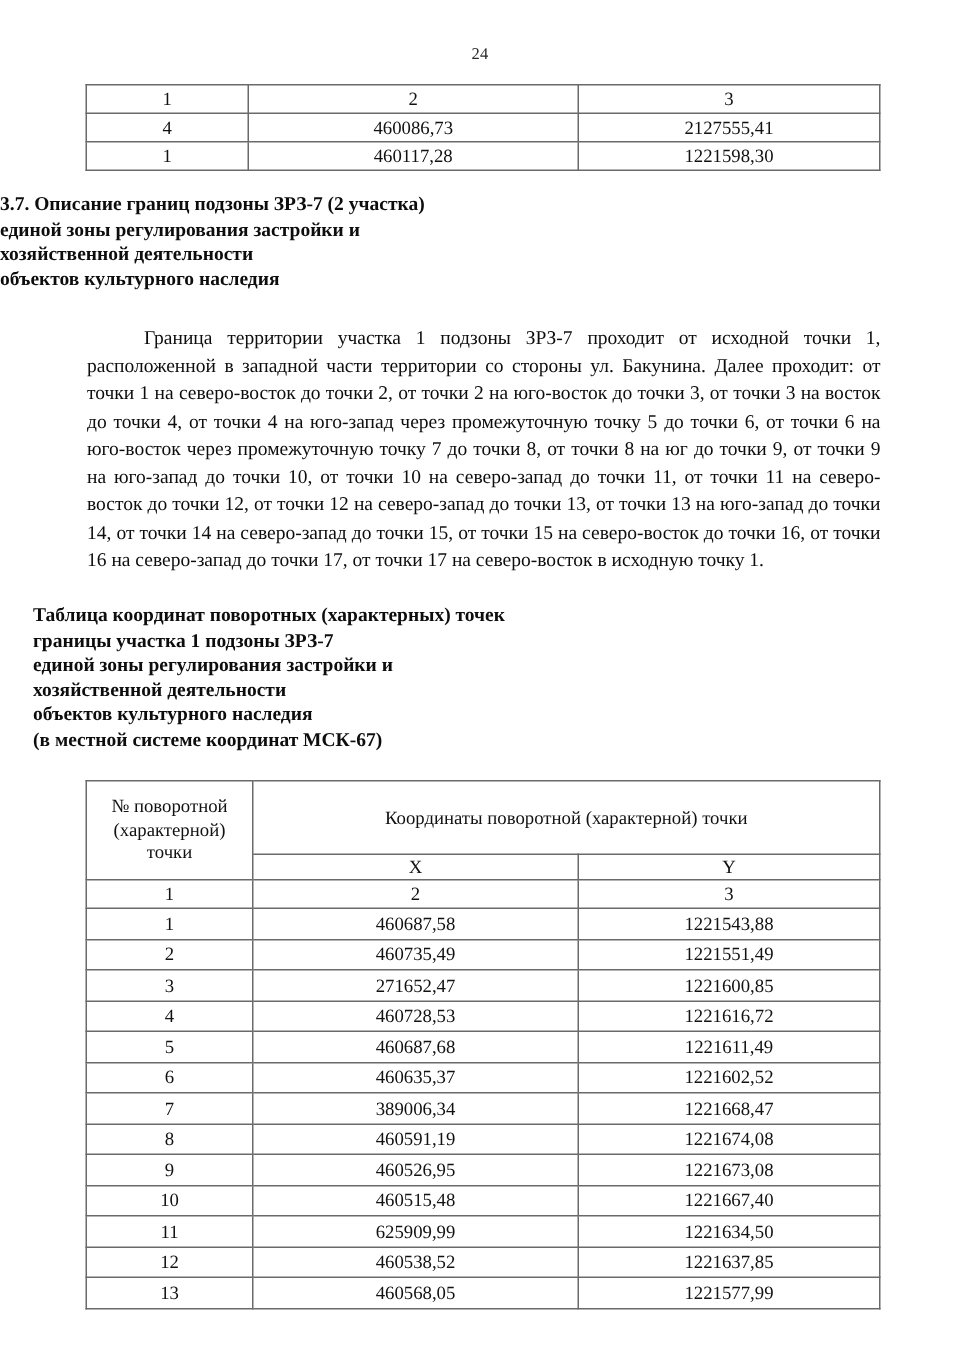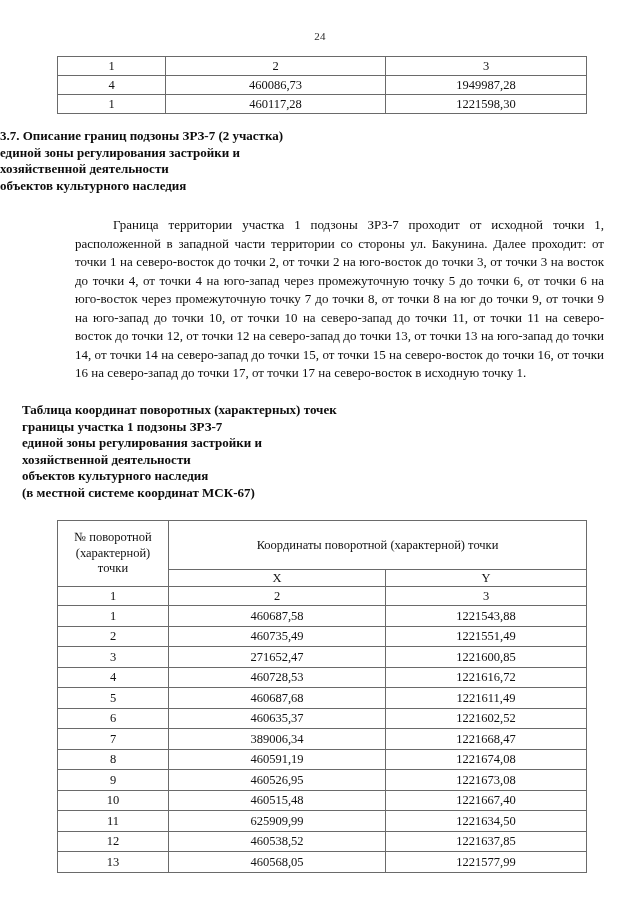--- a/index.html
+++ b/index.html
@@ -77,21 +77,21 @@
   }
   .heading-block .line { display: block; }
   .heading-block .line.normal { font-weight: bold; }
 
   #heading-1 { top: 128px; }
   #heading-2 { top: 402px; padding-left: 22px; }
 
   
   .body-paragraph {
     position: absolute;
-    left: 75px;
+    left: 58px;
     top: 216px;
     width: 529px;
     font-size: 13px;
     line-height: 18.5px;
     text-align: justify;
     text-indent: 38px;
     hyphens: none;
   }
 
   
@@ -129,21 +129,21 @@
     </colgroup>
     <tbody id="top-table-body">
         <tr class="num-row">
           <td>1</td>
           <td>2</td>
           <td>3</td>
         </tr>
         <tr>
           <td>4</td>
           <td>460086,73</td>
-          <td>1949987,28</td>
+          <td>2127555,41</td>
         </tr>
         <tr>
           <td>1</td>
           <td>460117,28</td>
           <td>1221598,30</td>
         </tr>
       </tbody>
   </table>
 
   <div class="heading-block" id="heading-1">

